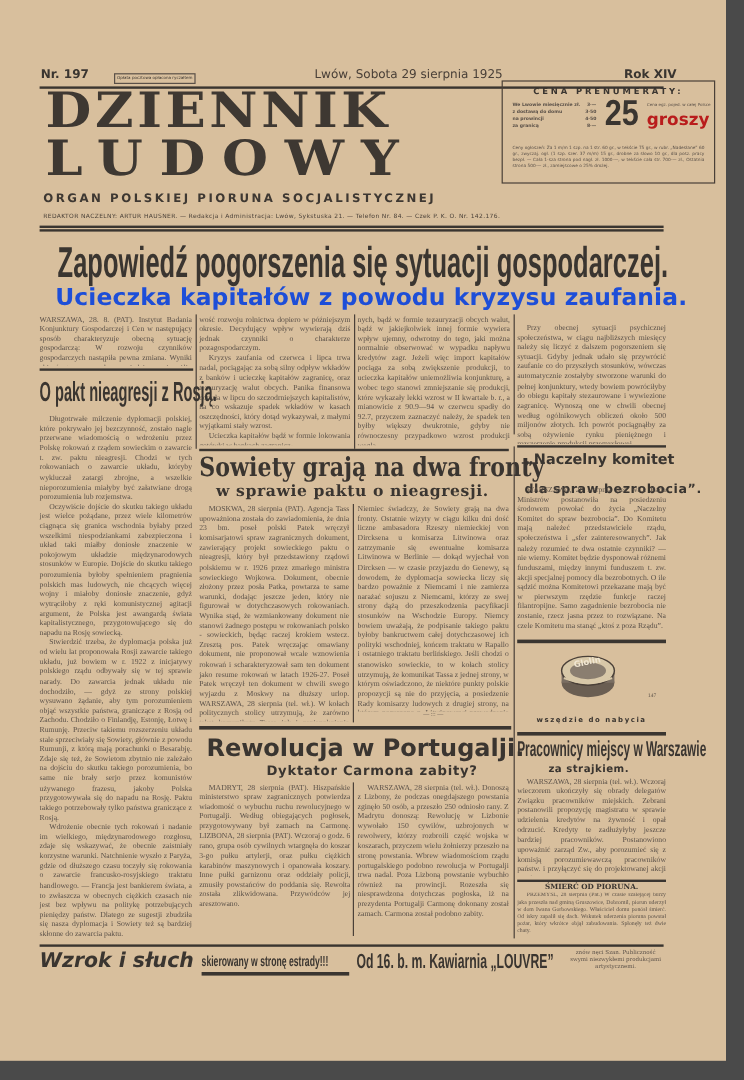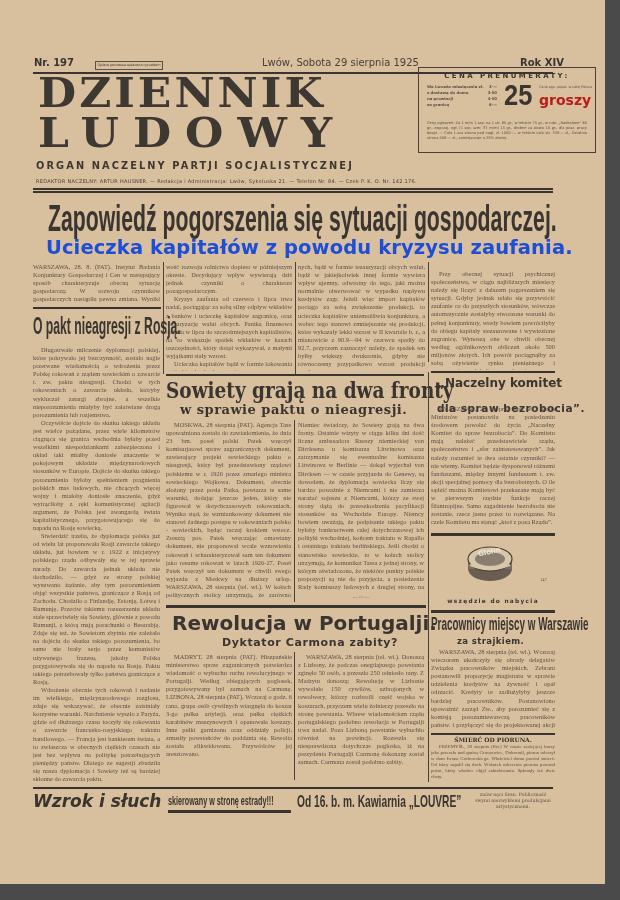--- a/index.html
+++ b/index.html
@@ -20,21 +20,21 @@
 <div class="page">
 
   <div class="abs sans" style="left:34px;top:57px;font-size:10px;font-weight:bold;color:#3a3530;">Nr. 197</div>
   <div class="abs sans" style="left:95px;top:61px;width:66px;height:7px;border:1px solid #5a5048;font-size:3.4px;line-height:7px;text-align:center;overflow:hidden;white-space:nowrap;">Opłata pocztowa opłacona ryczałtem</div>
   <div class="abs sans" style="left:262px;top:57px;font-size:10px;color:#4a4038;">Lwów, Sobota 29 sierpnia 1925</div>
   <div class="abs sans" style="left:520px;top:57px;font-size:10px;font-weight:bold;">Rok XIV</div>
   <div class="rule" style="left:33px;top:72px;width:520px;height:1.5px;"></div>
 
   <div class="abs serif" style="left:38px;top:72px;width:322px;font-size:44px;font-weight:bold;line-height:46px;letter-spacing:3px;color:#3e3832;transform:scaleY(0.92);transform-origin:left top;">DZIENNIK</div>
   <div class="abs serif" style="left:38px;top:112px;width:330px;font-size:44px;font-weight:bold;line-height:46px;letter-spacing:14px;color:#3e3832;transform:scaleY(0.92);transform-origin:left top;">LUDOWY</div>
-  <div class="abs sans" style="left:36px;top:160px;font-size:9.8px;font-weight:bold;letter-spacing:2.1px;color:#3e3832;">ORGAN NACZELNY PARTJI SOCJALISTYCZNEJ</div>
+  <div class="abs sans" style="left:36px;top:160px;font-size:9.8px;font-weight:bold;letter-spacing:2.1px;color:#3e3832;">ORGAN POLSKIEJ PIORUNA SOCJALISTYCZNEJ</div>
 
   <div class="abs" style="left:377px;top:67px;width:176px;height:84px;border:1.5px solid #4a4038;margin-left:41px;">
     <div class="abs sans" style="left:0;top:4px;width:176px;text-align:center;font-size:7px;font-weight:bold;letter-spacing:2.4px;">CENA PRENUMERATY:</div>
     <div class="abs sans" style="left:8px;top:16px;width:70px;font-size:3.8px;line-height:6px;font-weight:bold;color:#5a5048;">
       <div style="display:flex;justify-content:space-between;">
           <span>We Lwowie miesięcznie zł.</span>
           <span>3·—</span>
         </div>
       <div style="display:flex;justify-content:space-between;">
           <span>z dostawą do domu</span>

